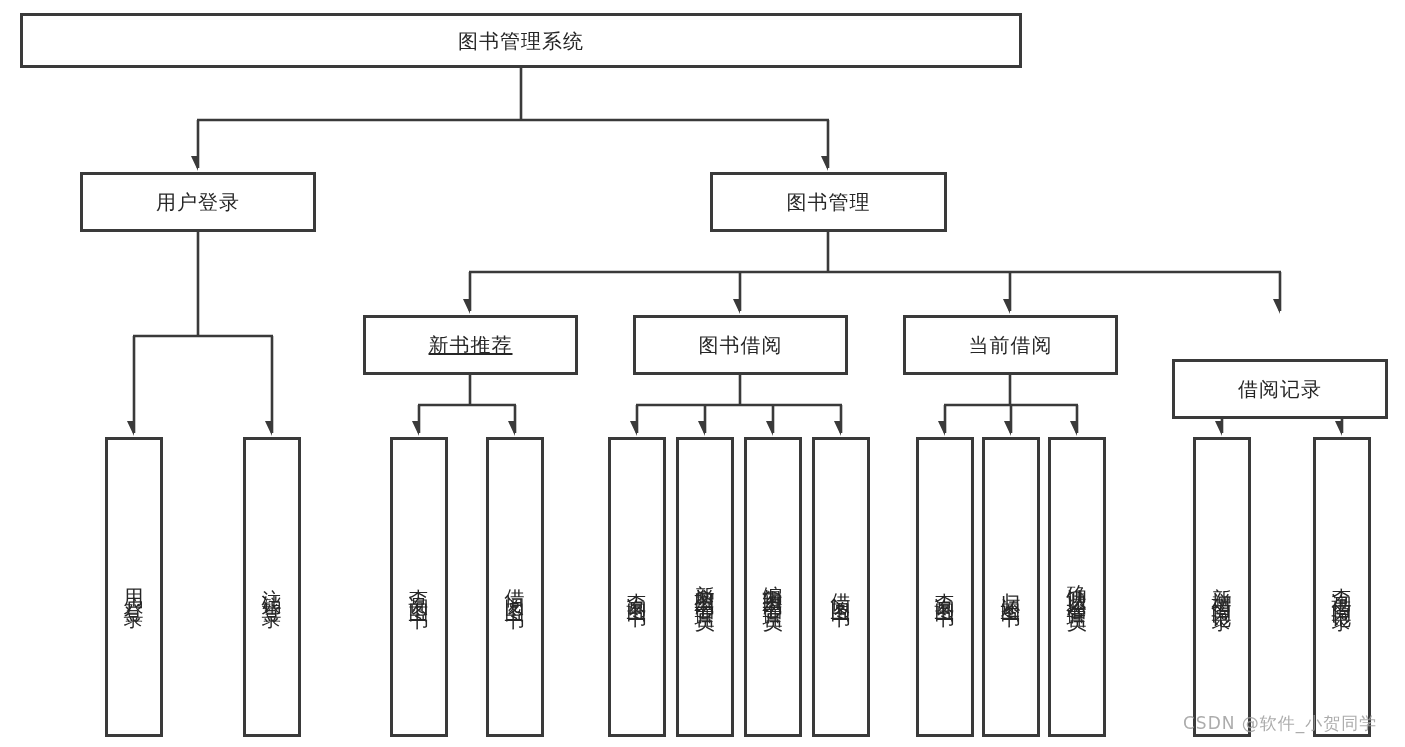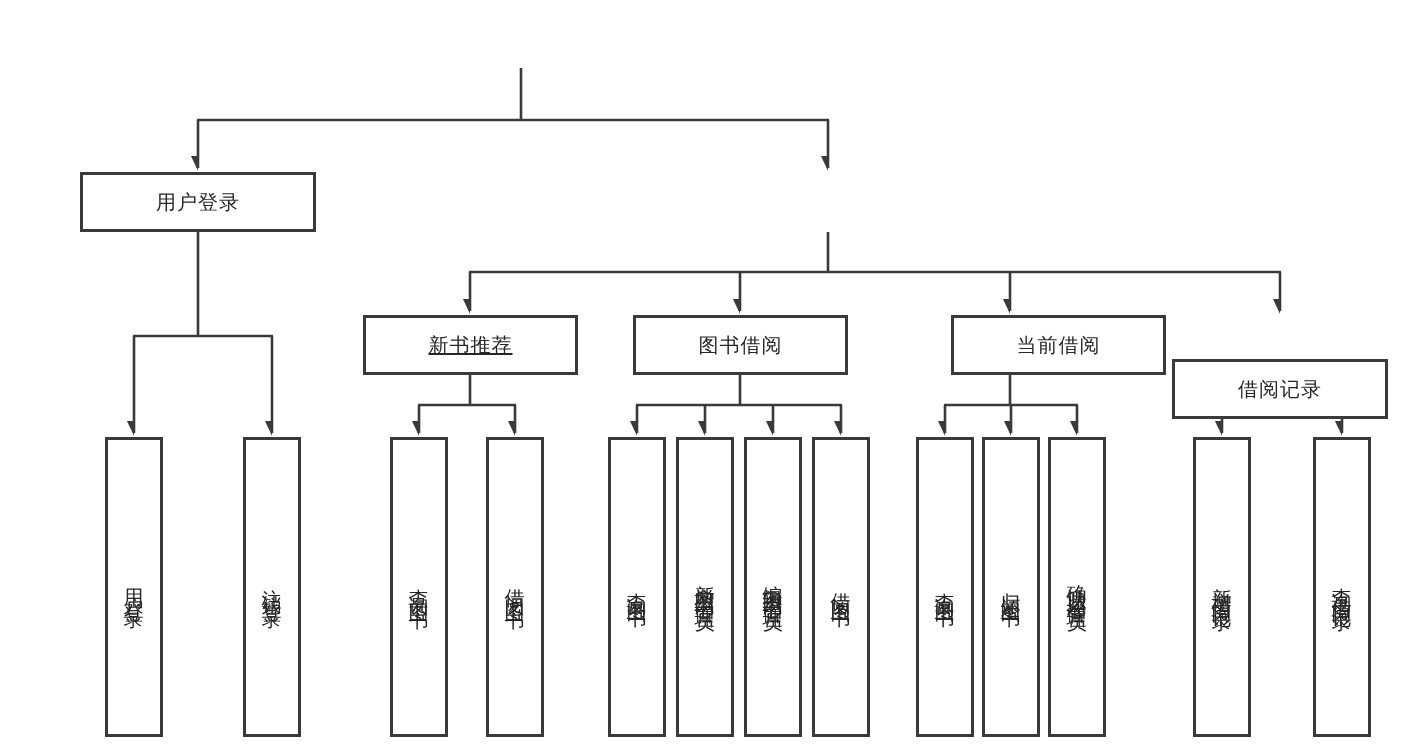--- a/index.html
+++ b/index.html
@@ -50,21 +50,21 @@
     font-size: 20px;
     letter-spacing: 7px;
     line-height: 58px;
   }
   
   .user-login  { left: 80px;  top: 172px; width: 236px; height: 60px; }
   .book-mgmt   { left: 710px; top: 172px; width: 237px; height: 60px; }
   
   .new-book    { left: 363px;  top: 315px; width: 215px; height: 60px; text-decoration: underline; }
   .borrow      { left: 633px;  top: 315px; width: 215px; height: 60px; }
-  .current     { left: 903px;  top: 315px; width: 215px; height: 60px; margin-left: 48px; }
+  .current     { left: 903px;  top: 315px; width: 215px; height: 60px; }
   .record      { left: 1172px; top: 315px; width: 216px; height: 60px; margin-top: 44px; }
   
   .lf-ul-0 { left: 105px; }
   .lf-ul-1 { left: 243px; }
   .lf-nb-0 { left: 390px; }
   .lf-nb-1 { left: 486px; }
   .lf-bb-0 { left: 608px; letter-spacing: 5px; }
   .lf-bb-1 { left: 676px; letter-spacing: 4px; }
   .lf-bb-2 { left: 744px; letter-spacing: 4px; }
   .lf-bb-3 { left: 812px; letter-spacing: 5px; }
@@ -137,22 +137,24 @@
     <path class="wire" d="M945,405 V433" marker-end="url(#arrow)"></path>
     <path class="wire" d="M1011,405 V433" marker-end="url(#arrow)"></path>
     <path class="wire" d="M1077,405 V433" marker-end="url(#arrow)"></path>
 
     <path class="wire" d="M1280,375 V406"></path>
     <path class="wire" d="M1221,405 H1343"></path>
     <path class="wire" d="M1222,405 V433" marker-end="url(#arrow)"></path>
     <path class="wire" d="M1342,405 V433" marker-end="url(#arrow)"></path>
   </svg>
 
+  <div class="box h-box root-box">图书管理系统</div>
 
   <div class="box h-box user-login">用户登录</div>
+  <div class="box h-box book-mgmt">图书管理</div>
 
   <div class="box h-box new-book">新书推荐</div>
   <div class="box h-box borrow">图书借阅</div>
   <div class="box h-box current">当前借阅</div>
   <div class="box h-box record">借阅记录</div>
 
   <div class="box v-box lf-ul-0">用户登录</div>
   <div class="box v-box lf-ul-1">注销登录</div>
 
   <div class="box v-box lf-nb-0">查询图书</div>
@@ -163,14 +165,15 @@
   <div class="box v-box lf-bb-2">编辑图书（管理员）</div>
   <div class="box v-box lf-bb-3">借阅图书</div>
 
   <div class="box v-box lf-cb-0">查询图书</div>
   <div class="box v-box lf-cb-1">归还图书</div>
   <div class="box v-box lf-cb-2">确认归还（管理员）</div>
 
   <div class="box v-box lf-br-0">新增借阅记录</div>
   <div class="box v-box lf-br-1">查询借阅记录</div>
 
+  <div class="watermark">CSDN @软件_小贺同学</div>
 
 </div>
 
 </body></html>

